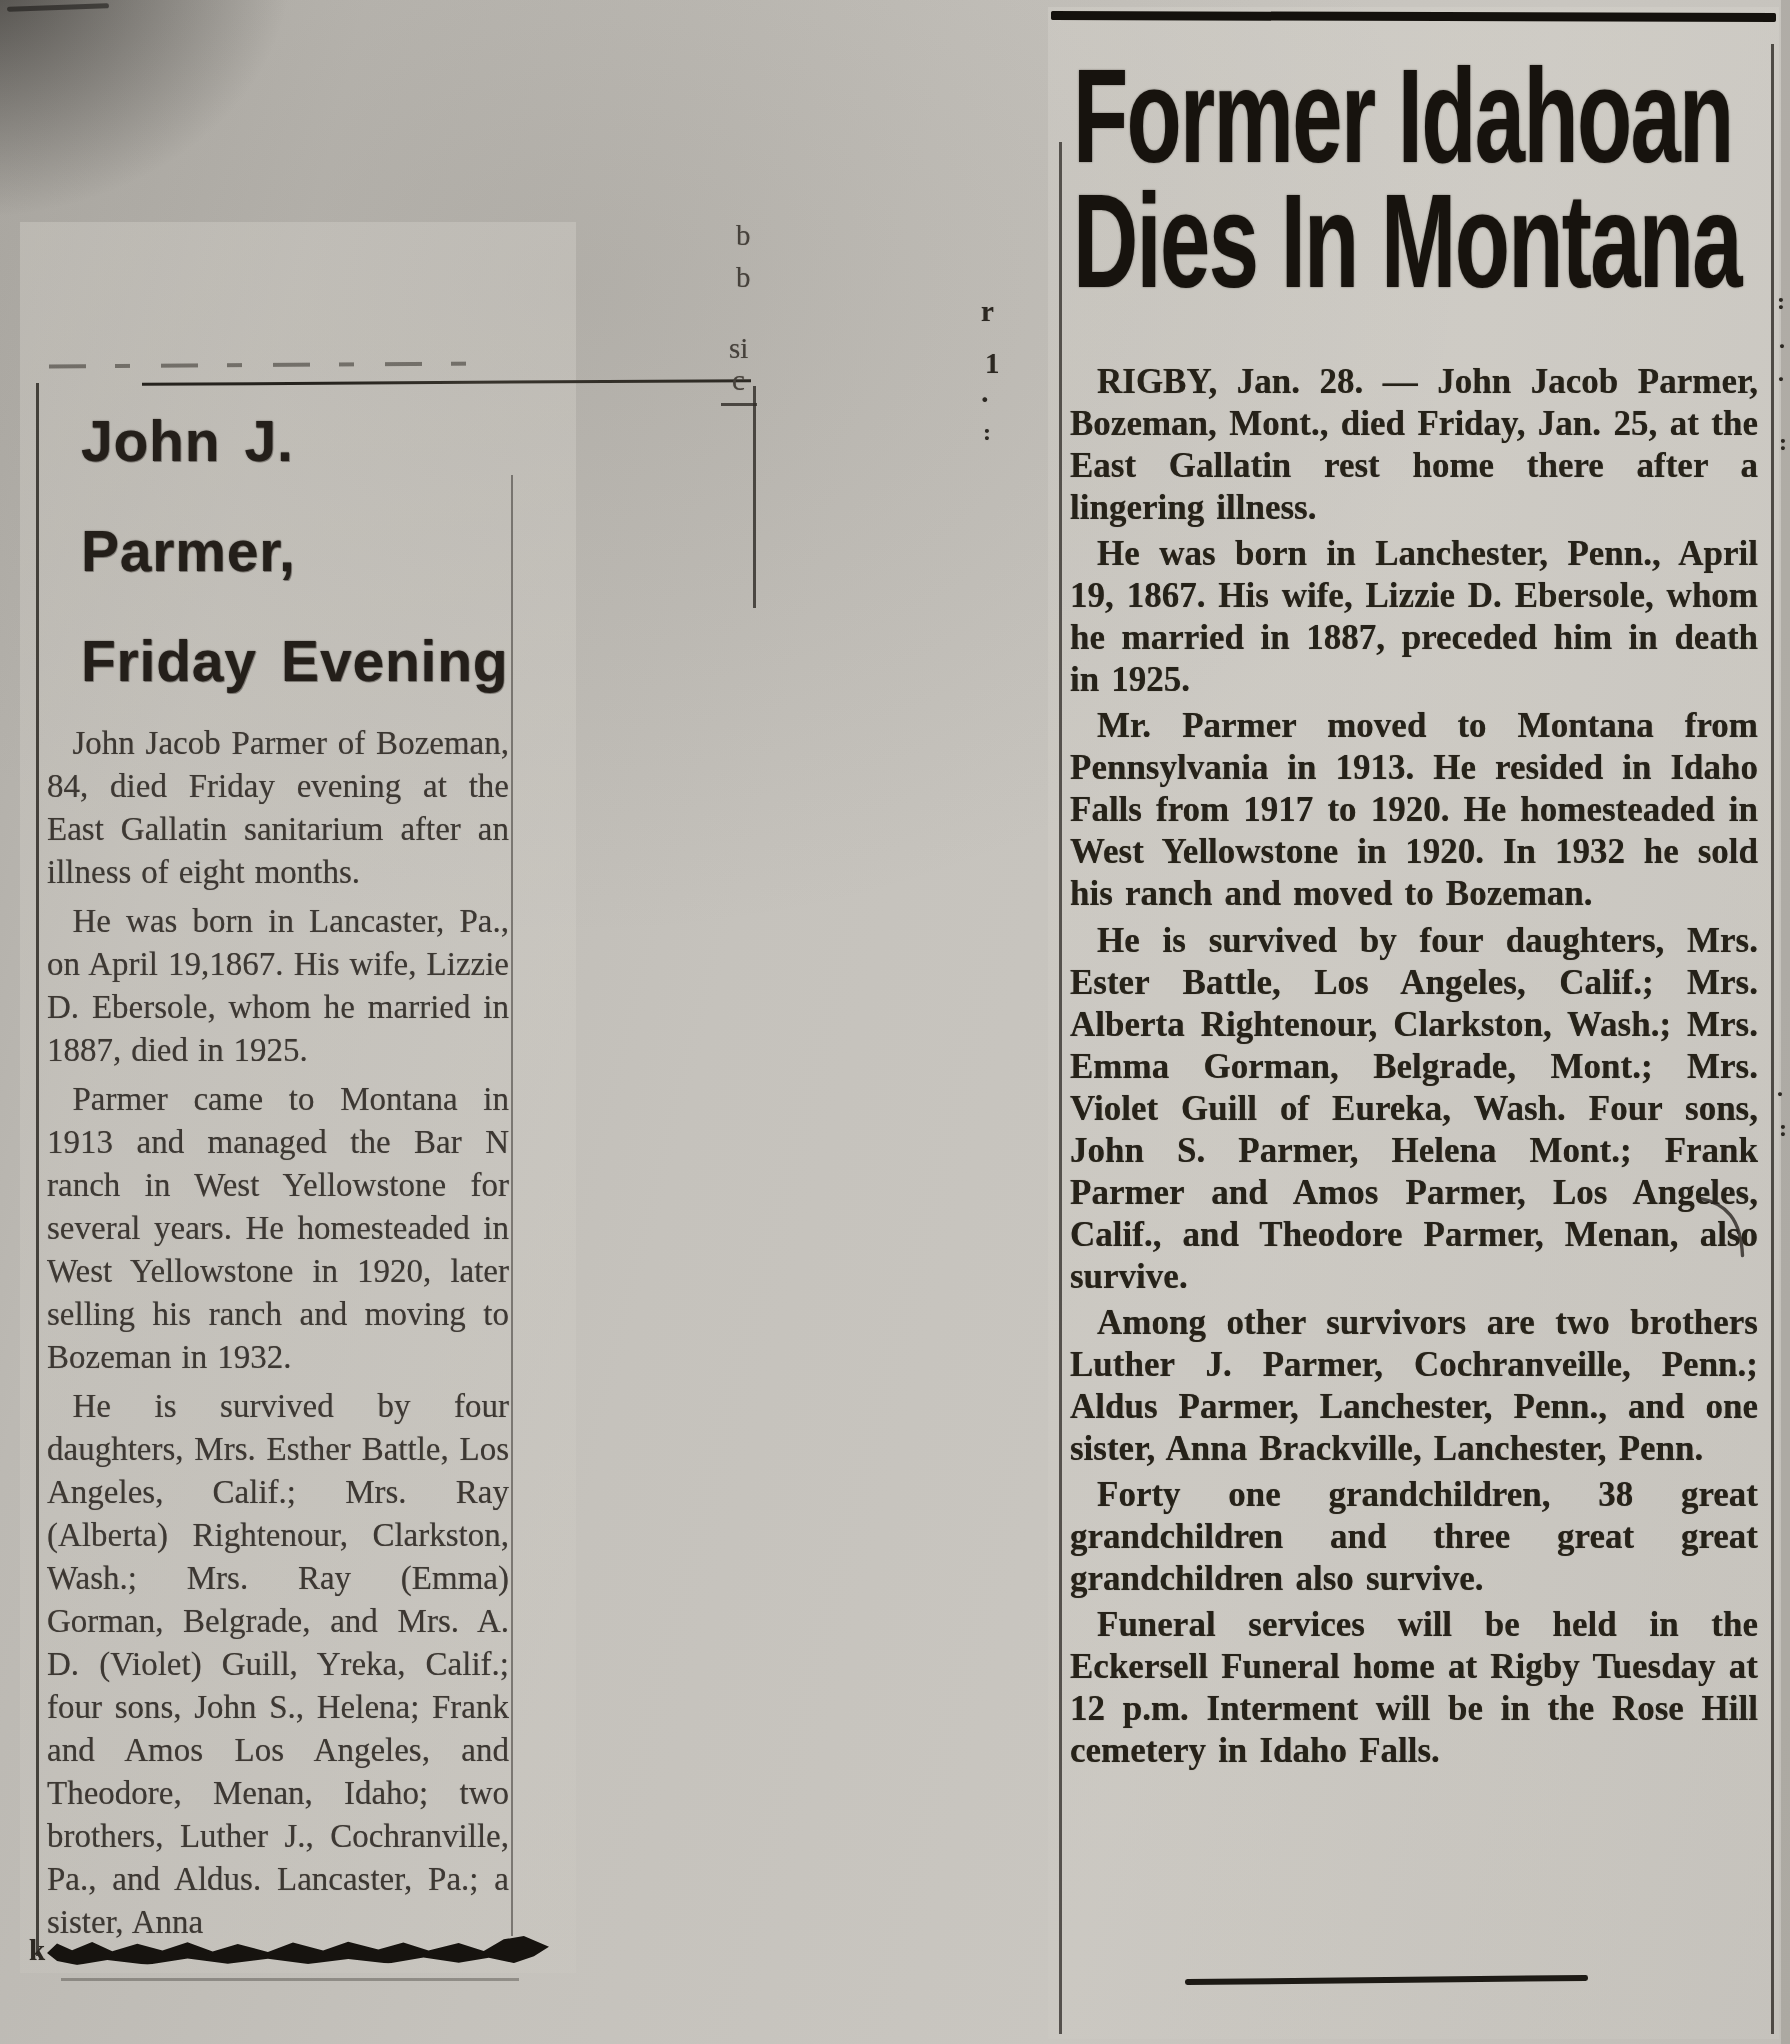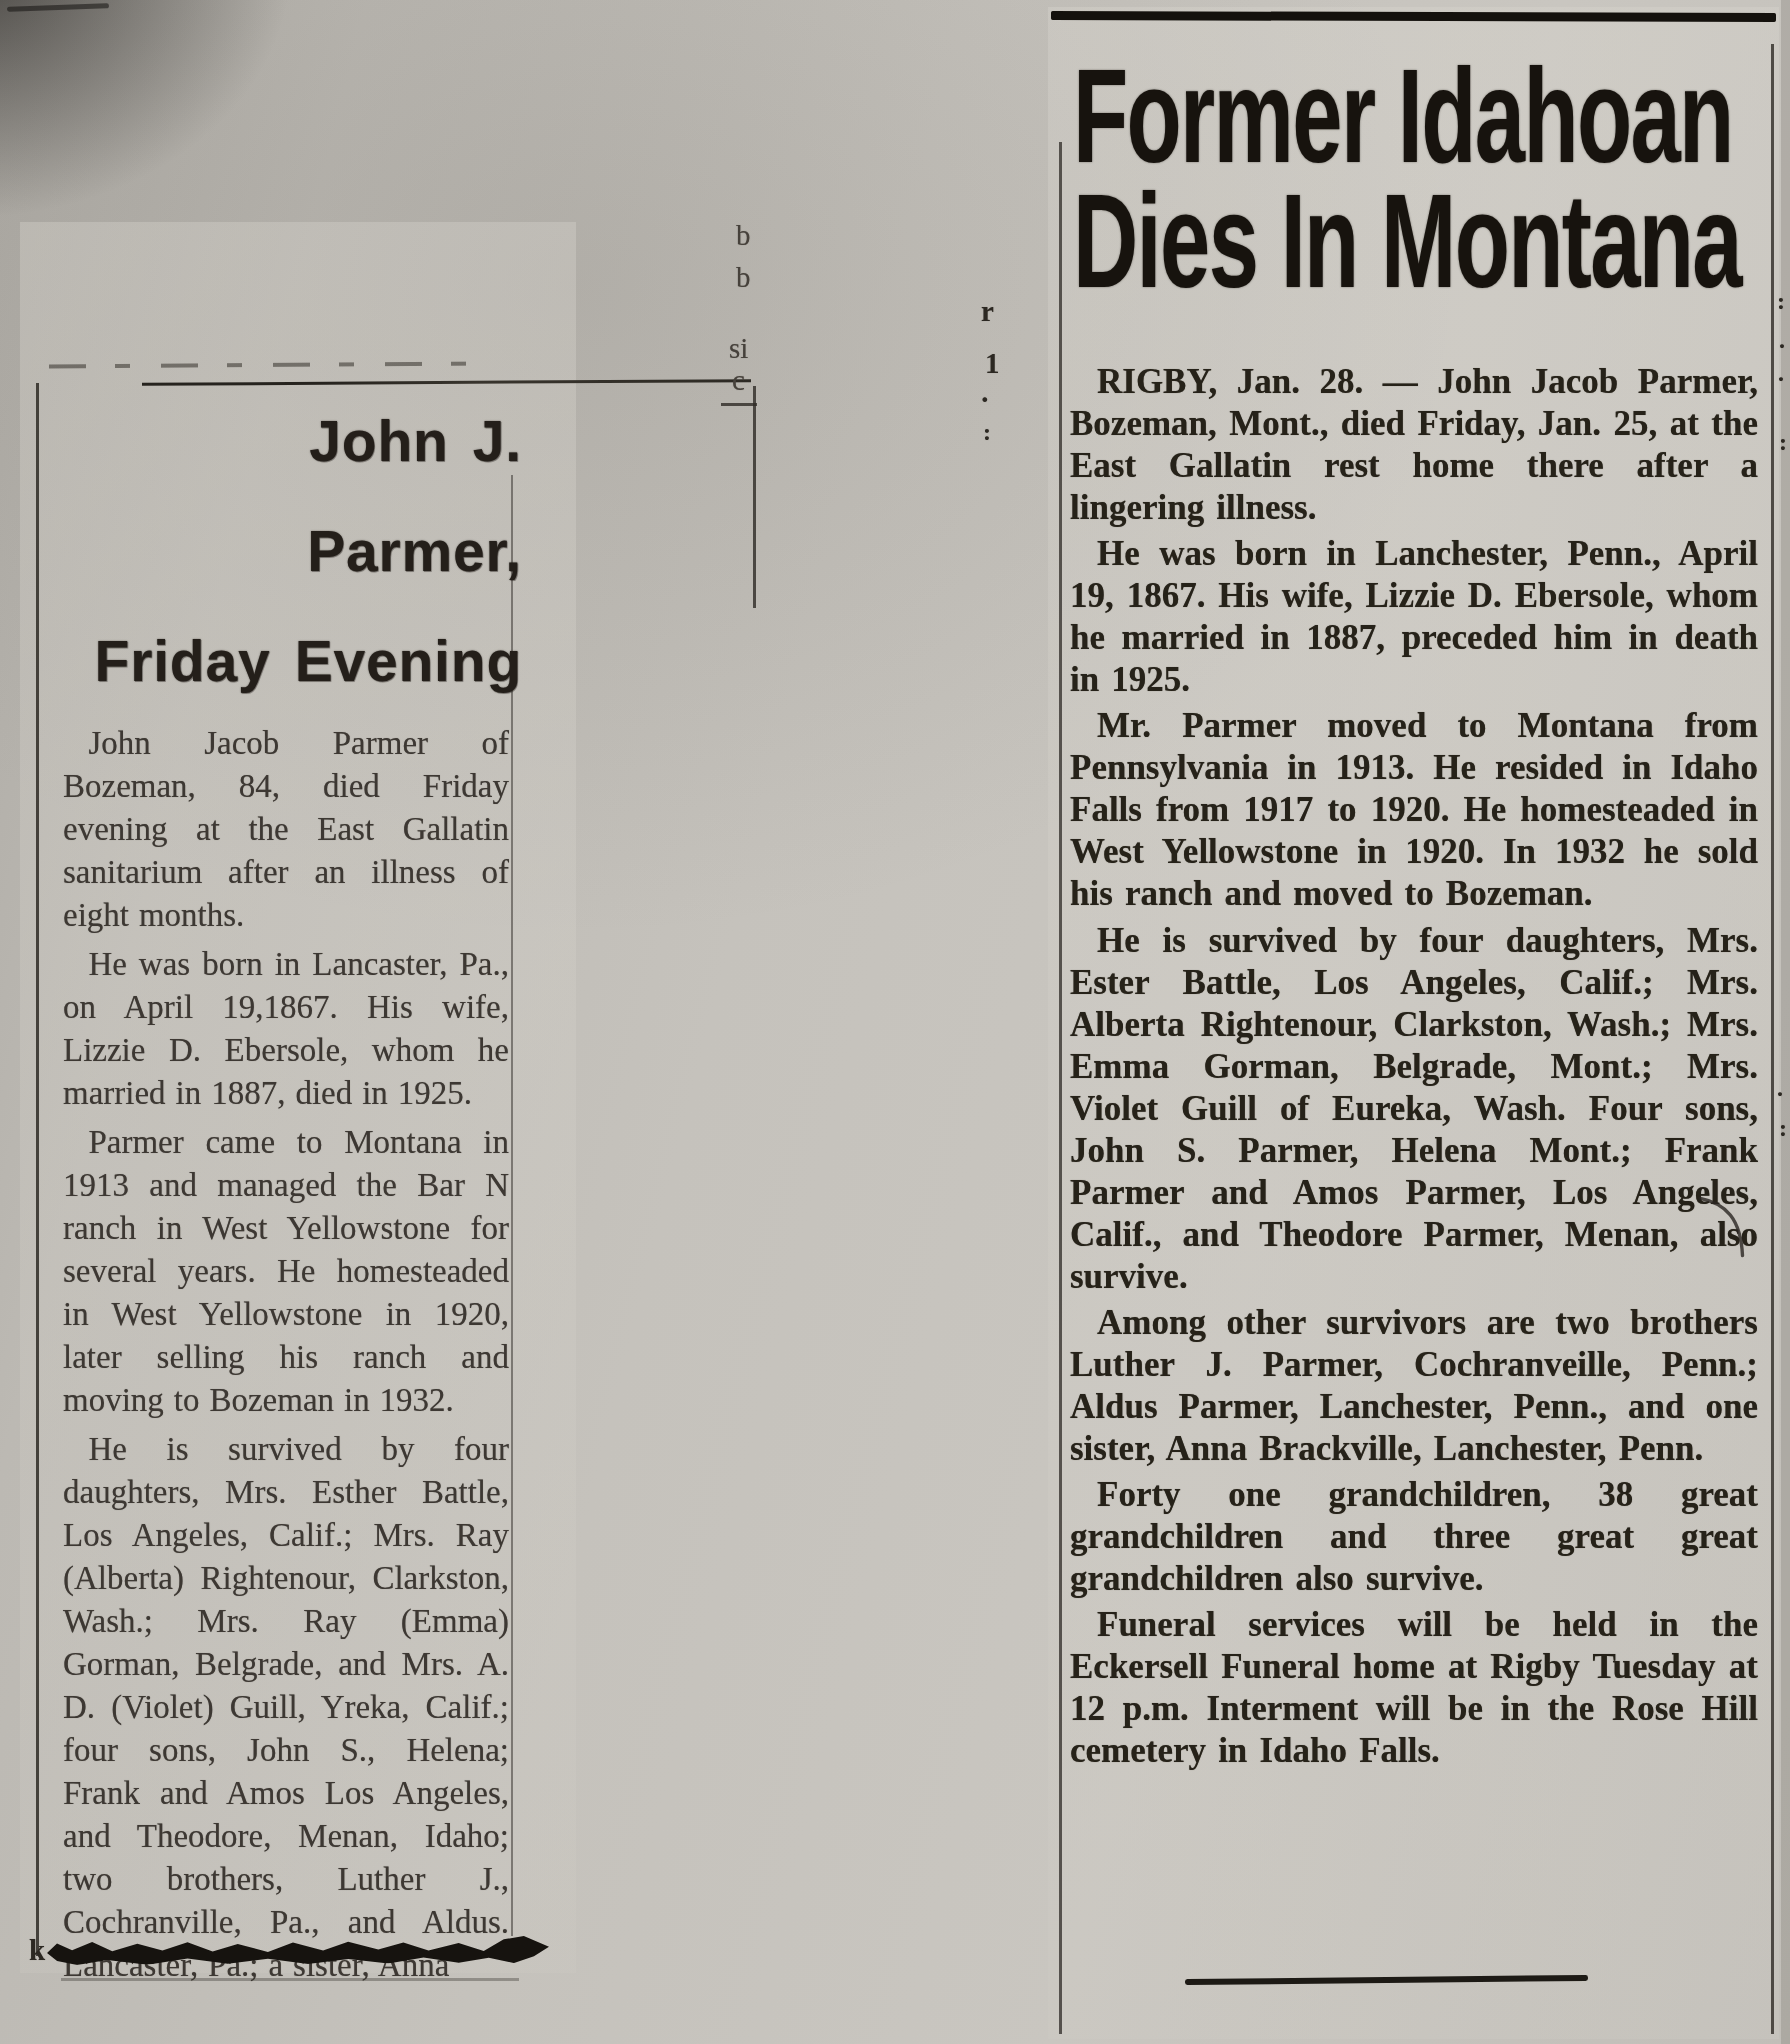--- a/index.html
+++ b/index.html
@@ -54,39 +54,39 @@
   .rc-left-rule  { left: 1059px; top: 142px; width: 2.5px; height: 1892px; opacity: .75; }
   .rc-right-rule { left: 1771px; top: 44px;  width: 2.5px; height: 1990px; opacity: .8; }
   .rc-bottom-rule{ left: 1185px; top: 1977px; width: 403px; height: 6px; background: #1d1a15;
                    transform: rotate(-0.6deg); border-radius: 2.5px; position: absolute; }
 
   
   .lc-headline {
     position: absolute; left: 81px; top: 386px; width: 441px;
     font-family: "Liberation Sans", sans-serif; font-weight: bold;
     font-size: 57px; line-height: 110px; letter-spacing: 0.8px; word-spacing: 7.6px;
-    color: #241f1a; text-shadow: 0 0 1.7px rgba(32,27,22,.6), 0.8px 0.8px 0 rgba(32,27,22,.35); text-align: right;
+    color: #241f1a; text-shadow: 0 0 1.7px rgba(32,27,22,.6), 0.8px 0.8px 0 rgba(32,27,22,.35);
   }
   .rc-headline {
     position: absolute; left: 1073px; top: 54px;
     font-family: "Liberation Sans", sans-serif; font-weight: bold;
     font-size: 133px; line-height: 125px; letter-spacing: -2.5px;
     color: #17130e; white-space: nowrap;
     transform: scale(.68, 1); transform-origin: 0 0;
     text-shadow: 0 0 2.5px rgba(23,19,14,.5);
   }
 
   
   .lc-body {
     position: absolute; left: 47px; top: 722px; width: 462px;
     font-size: 33px; line-height: 43px; color: #3d3833;
     text-align: justify; word-spacing: 1.7px;
     text-shadow: 0 0 0.8px rgba(61,56,51,.55);
   }
-  .lc-body p { margin: 0 0 6px 16px; text-indent: 25.4px; }
+  .lc-body p { margin: 0 0 6px 0; text-indent: 25.4px; }
 
   .rc-body {
     position: absolute; left: 1070px; top: 361px; width: 688px;
     font-size: 35px; line-height: 42px; color: #262219; font-weight: bold;
     text-align: justify; word-spacing: 3.4px;
     text-shadow: 0 0 0.8px rgba(38,34,25,.6);
   }
   .rc-body p { margin: 0 0 4.2px 0; text-indent: 27px; }
 
   

